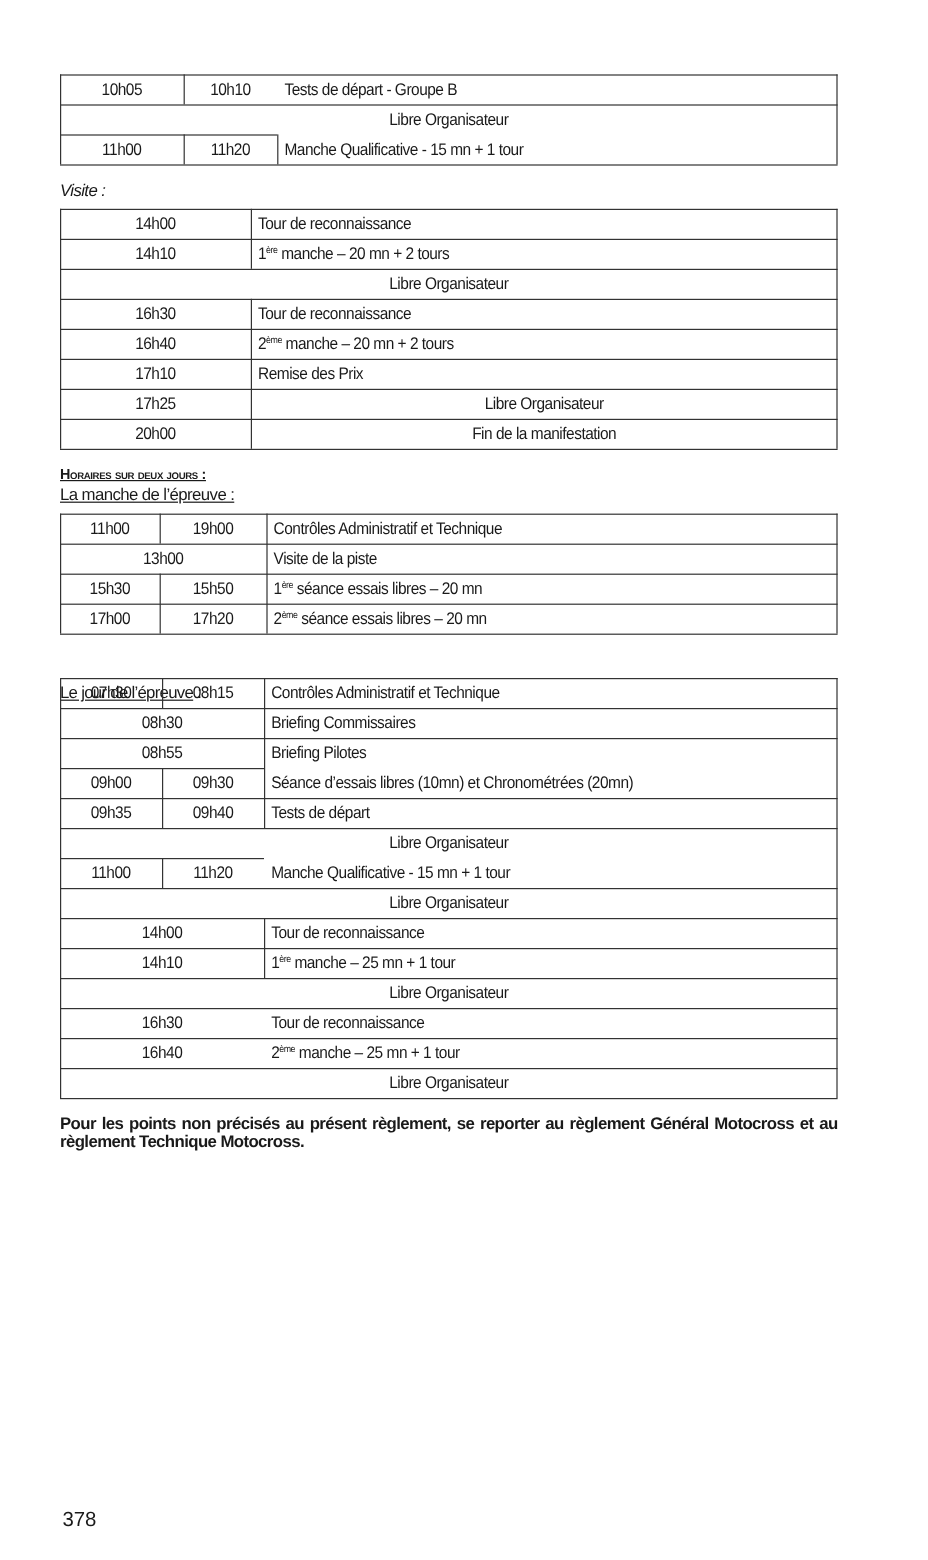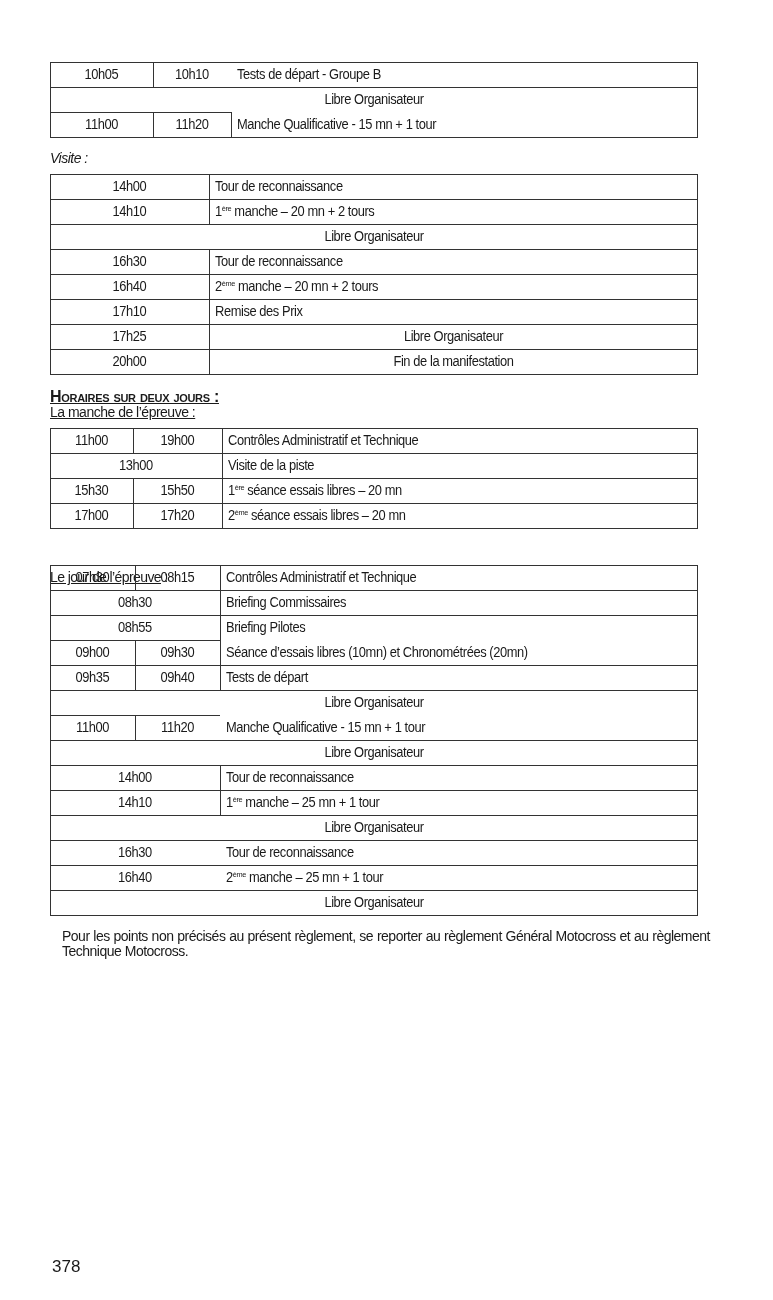--- a/index.html
+++ b/index.html
@@ -7,21 +7,21 @@
          font-family: "Liberation Sans", sans-serif; color: #1a1a1a; font-size: 14px; }
   .abs { position: absolute; }
   .cell { position: absolute; height: 25px; line-height: 25px; white-space: nowrap;
           font-size: 14px; letter-spacing: -0.45px; transform: scaleX(0.92); }
   .c { text-align: center; transform-origin: center center; }
   .l { text-align: left; transform-origin: left center; }
   .hl { position: absolute; height: 0; border-top: 1.5px solid #333; }
   .vl { position: absolute; width: 0; border-left: 1.5px solid #333; }
   sup { font-size: 8px; vertical-align: 5px; line-height: 0; }
   .label-italic { font-style: italic; }
-  .heading { font-weight: bold; text-decoration: underline; font-size: 16px; font-variant: small-caps; letter-spacing: -0.3px; text-align: center; }
+  .heading { font-weight: bold; text-decoration: underline; font-size: 12px; font-variant: small-caps; letter-spacing: -0.3px; text-align: center; }
   .ul { text-decoration: underline; }
   .para { font-size: 14px; line-height: 15px; text-align: justify; letter-spacing: -0.5px; }
   .pagenum { font-size: 17px; }
 </style>
 </head>
 <body>
 
 <div>
 
   <div class="hl" style="left:50px;width:648px;top:62px;"></div>
@@ -214,15 +214,15 @@
   </div>
   <div>
     <span class="cell c" style="left:50px;width:170px;top:865px;">16h40</span>
     <span class="cell l" style="left:226px;top:865px;"><span>2</span><sup>ème</sup><span> manche – 25 mn + 1 tour</span></span>
   </div>
   <div>
     <span class="cell c" style="left:50px;width:648px;top:890px;">Libre Organisateur</span>
   </div>
 </div>
 
-<p class="abs para" style="left:62px;top:929px;width:648px;margin:0;">Pour les points non précisés au présent règlement, se reporter au règlement Général Motocross et au règlement Technique Motocross.</p>
+<p class="abs para" style="left:50px;top:929px;width:648px;margin:0;font-weight:bold;">Pour les points non précisés au présent règlement, se reporter au règlement Général Motocross et au règlement Technique Motocross.</p>
 
 <span class="abs pagenum" style="left:52px;top:1257px;">378</span>
 
 </body></html>

